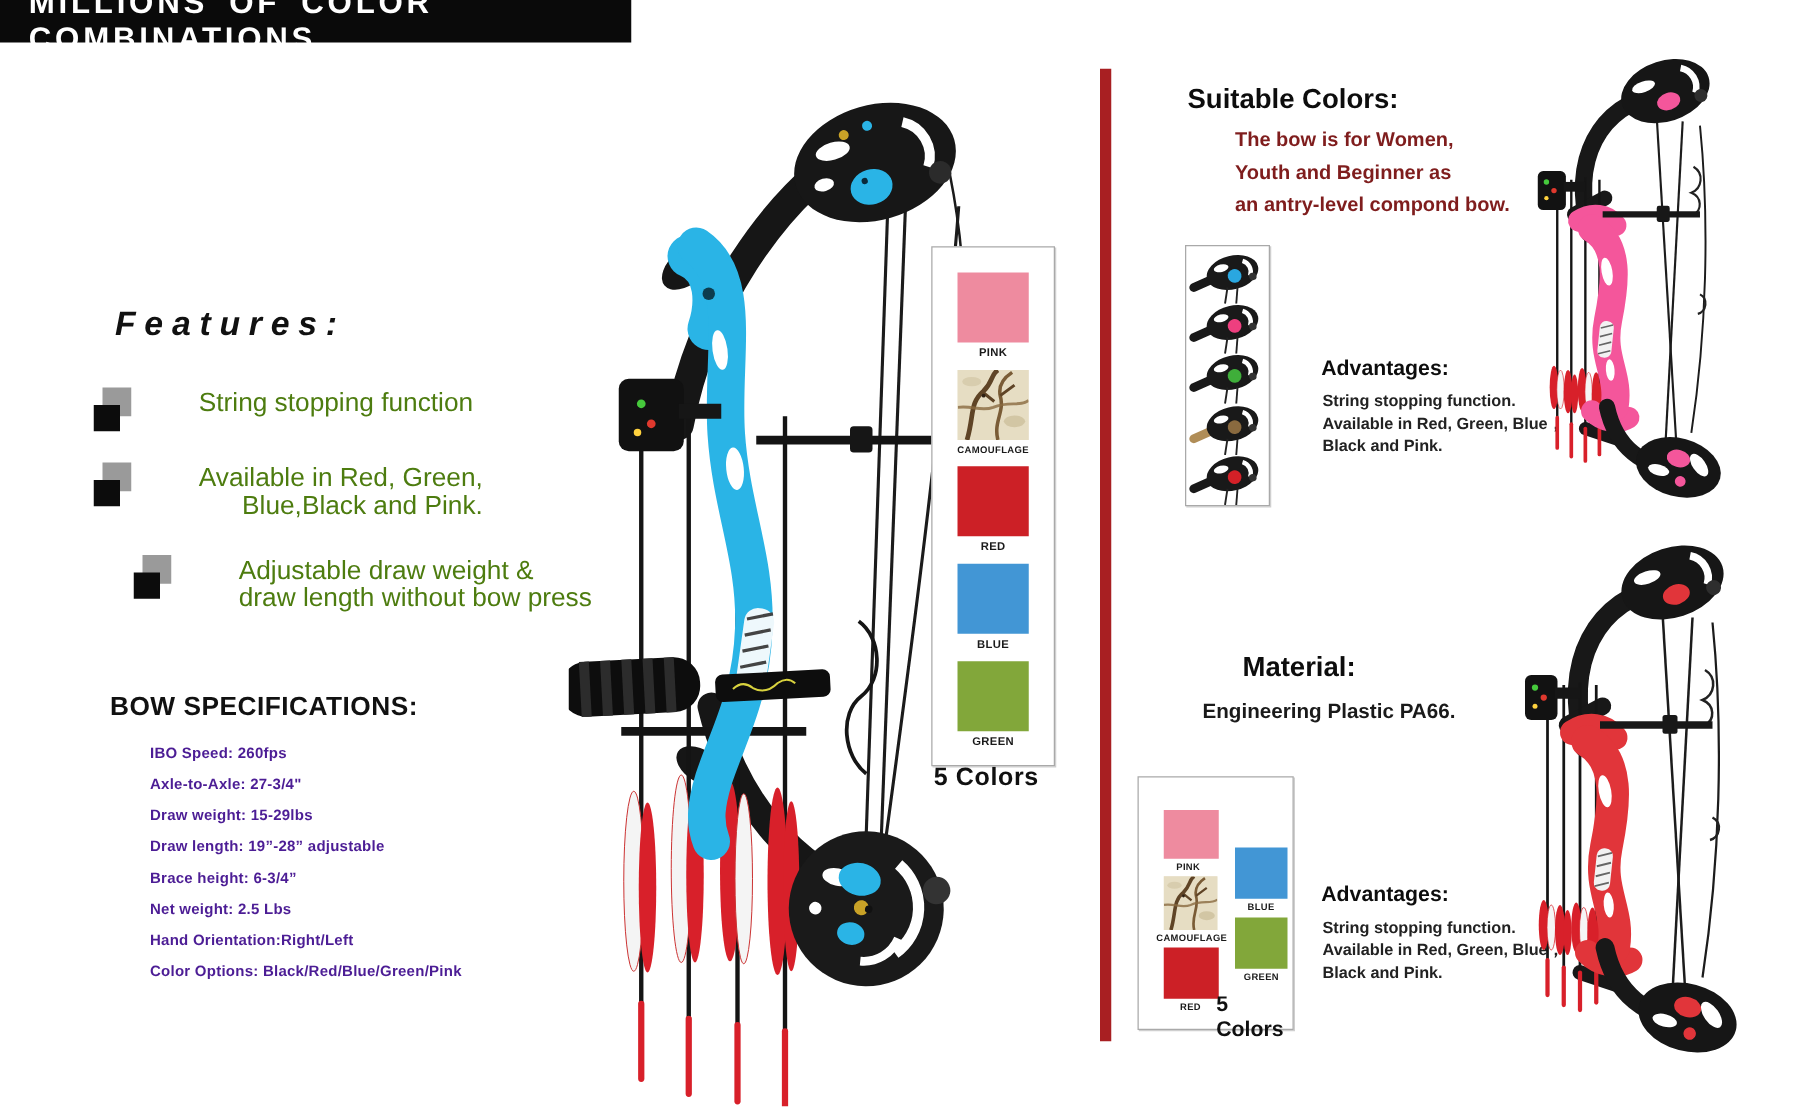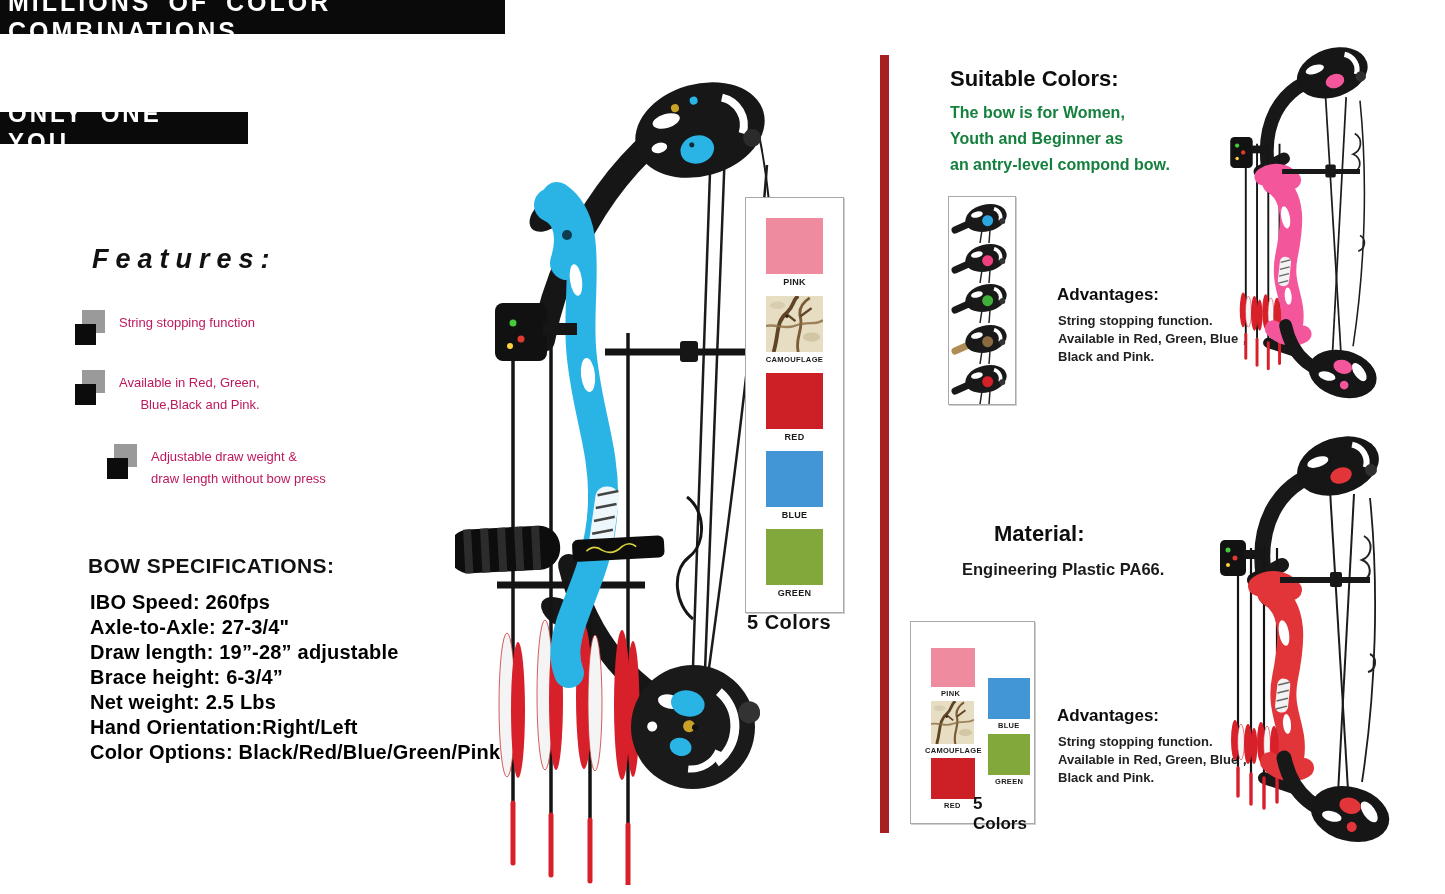--- a/index.html
+++ b/index.html
@@ -3,57 +3,57 @@
 <meta charset="utf-8">
 <style>
   html,body{margin:0;padding:0;background:#fff;}
   #stage{position:relative;width:1445px;height:894px;background:#fff;overflow:hidden;
          font-family:"Liberation Sans",sans-serif;color:#111;}
   .abs{position:absolute;}
   .pre{white-space:pre-line;}
 
   
   .banner{background:#0a0a0a;color:#fff;font-weight:bold;letter-spacing:3px;word-spacing:7px;
-          display:flex;align-items:center;padding-left:8px;box-sizing:border-box;}
+          display:flex;align-items:center;padding-left:23px;box-sizing:border-box;}
   #banner1{left:0;top:60;width:505px;height:34px;font-size:25px;}
   #banner2{left:0;top:112px;width:248px;height:32px;font-size:24px;}
 
   
   #features-title{left:92px;top:244px;font-size:27px;font-weight:bold;font-style:italic;letter-spacing:7px;}
   .feature-row{display:flex;align-items:flex-start;}
   .bullet{position:relative;width:30px;height:37px;flex:0 0 30px;margin-right:14px;}
   .bullet .sq-gray{position:absolute;left:7px;top:0;width:23px;height:23px;background:#9a9a9a;}
   .bullet .sq-black{position:absolute;left:0;top:14px;width:21px;height:21px;background:#0c0c0c;}
-  .feature-text{font-size:13px;line-height:22px;padding-top:2px;color:#be185d;}
+  .feature-text{font-size:21px;line-height:22px;padding-top:2px;color:#4d7c0f;margin-left:40px;}
   #feat1{left:75px;top:310px;}
   #feat2{left:75px;top:370px;text-align:right;}
   #feat3{left:75px;top:444px;padding-left:32px;}
 
   
   #specs-title{left:88px;top:554px;font-size:21px;font-weight:bold;letter-spacing:.4px;}
   #specs-list{left:90px;top:590px;}
-  .spec-line{font-size:20px;font-weight:bold;line-height:25px;color:#000000;letter-spacing:.2px;}
+  .spec-line{font-size:12px;font-weight:bold;line-height:25px;color:#4c1d95;letter-spacing:.2px;margin-left:30px;}
 
   
   .panel{background:#fff;border:1px solid #a9a9a9;box-shadow:1px 1px 0 #cfcfcf;box-sizing:border-box;}
   #panel-main{left:745px;top:197px;width:99px;height:416px;display:flex;flex-direction:column;
               align-items:center;padding-top:20px;}
   .swatch-block{display:flex;flex-direction:column;align-items:center;margin-bottom:9px;}
   .swatch{width:57px;height:56px;position:relative;overflow:hidden;}
   .swatch-label{font-size:9px;font-weight:bold;letter-spacing:.3px;margin-top:3px;color:#1a1a1a;}
   .camo-svg{position:absolute;inset:0;width:100%;height:100%;}
   #caption-main{left:747px;top:611px;font-size:20px;font-weight:600;letter-spacing:.5px;color:#101010;}
 
   
   #divider{left:880px;top:55px;width:9px;height:778px;}
 
   
   .h-title{font-weight:bold;color:#0d0d0d;}
   #crowd-title{left:950px;top:66px;font-size:22px;}
-  #crowd-body{left:950px;top:100px;font-size:16px;font-weight:bold;line-height:26px;color:#15803d;}
+  #crowd-body{left:988px;top:100px;font-size:16px;font-weight:bold;line-height:26px;color:#7f1d1d;}
   #adv-top-title{left:1057px;top:285px;font-size:17px;}
   #adv-top-body{left:1058px;top:312px;font-size:13px;font-weight:bold;line-height:18px;color:#222;}
   #material-title{left:950px;top:521px;font-size:22px;margin-left:44px;}
   #material-body{left:962px;top:560px;font-size:16.5px;font-weight:bold;color:#1a1a1a;}
   #adv-bot-title{left:1057px;top:706px;font-size:17px;}
   #adv-bot-body{left:1058px;top:733px;font-size:13px;font-weight:bold;line-height:18px;color:#222;}
 
   
   #panel-cams{left:948px;top:196px;width:68px;height:209px;display:flex;flex-direction:column;
               justify-content:space-around;align-items:center;padding:3px 0;}
@@ -166,21 +166,20 @@
         <rect x="2" y="112" width="26" height="36" rx="5" fill="#121212"></rect>
         <rect x="26" y="122" width="20" height="9" fill="#161616"></rect>
         <circle cx="10" cy="122" r="2.5" fill="#46c93c"></circle>
         <circle cx="17" cy="130" r="2.5" fill="#e0392e"></circle>
         <circle cx="10" cy="137" r="2" fill="#ffd23e"></circle>
       </symbol>
     </defs>
   </svg>
 
   <div class="abs banner" id="banner1">MILLIONS OF COLOR COMBINATIONS.</div>
-  <div class="abs banner" id="banner2">ONLY ONE YOU.</div>
 
   <div class="abs" id="features-title">Features:</div>
 
   <div class="abs feature-row" id="feat1">
     <span class="bullet">
         <span class="sq-gray"></span>
         <span class="sq-black"></span>
       </span>
     <span class="feature-text pre">String stopping function</span>
   </div>
@@ -198,20 +197,21 @@
         <span class="sq-black"></span>
       </span>
     <span class="feature-text pre">Adjustable draw weight &amp;
 draw length without bow press</span>
   </div>
 
   <div class="abs" id="specs-title">BOW SPECIFICATIONS:</div>
   <div class="abs" id="specs-list">
     <div class="spec-line">IBO Speed: 260fps</div>
     <div class="spec-line">Axle-to-Axle: 27-3/4"</div>
+    <div class="spec-line">Draw weight: 15-29lbs</div>
     <div class="spec-line">Draw length: 19”-28” adjustable</div>
     <div class="spec-line">Brace height: 6-3/4”</div>
     <div class="spec-line">Net weight: 2.5 Lbs</div>
     <div class="spec-line">Hand Orientation:Right/Left</div>
     <div class="spec-line">Color Options: Black/Red/Blue/Green/Pink</div>
   </div>
 
   <div class="abs bow" id="blue-bow" style="--main: #2ab4e6;">
     <svg viewBox="0 0 330 840" preserveAspectRatio="xMidYMid meet">
 

